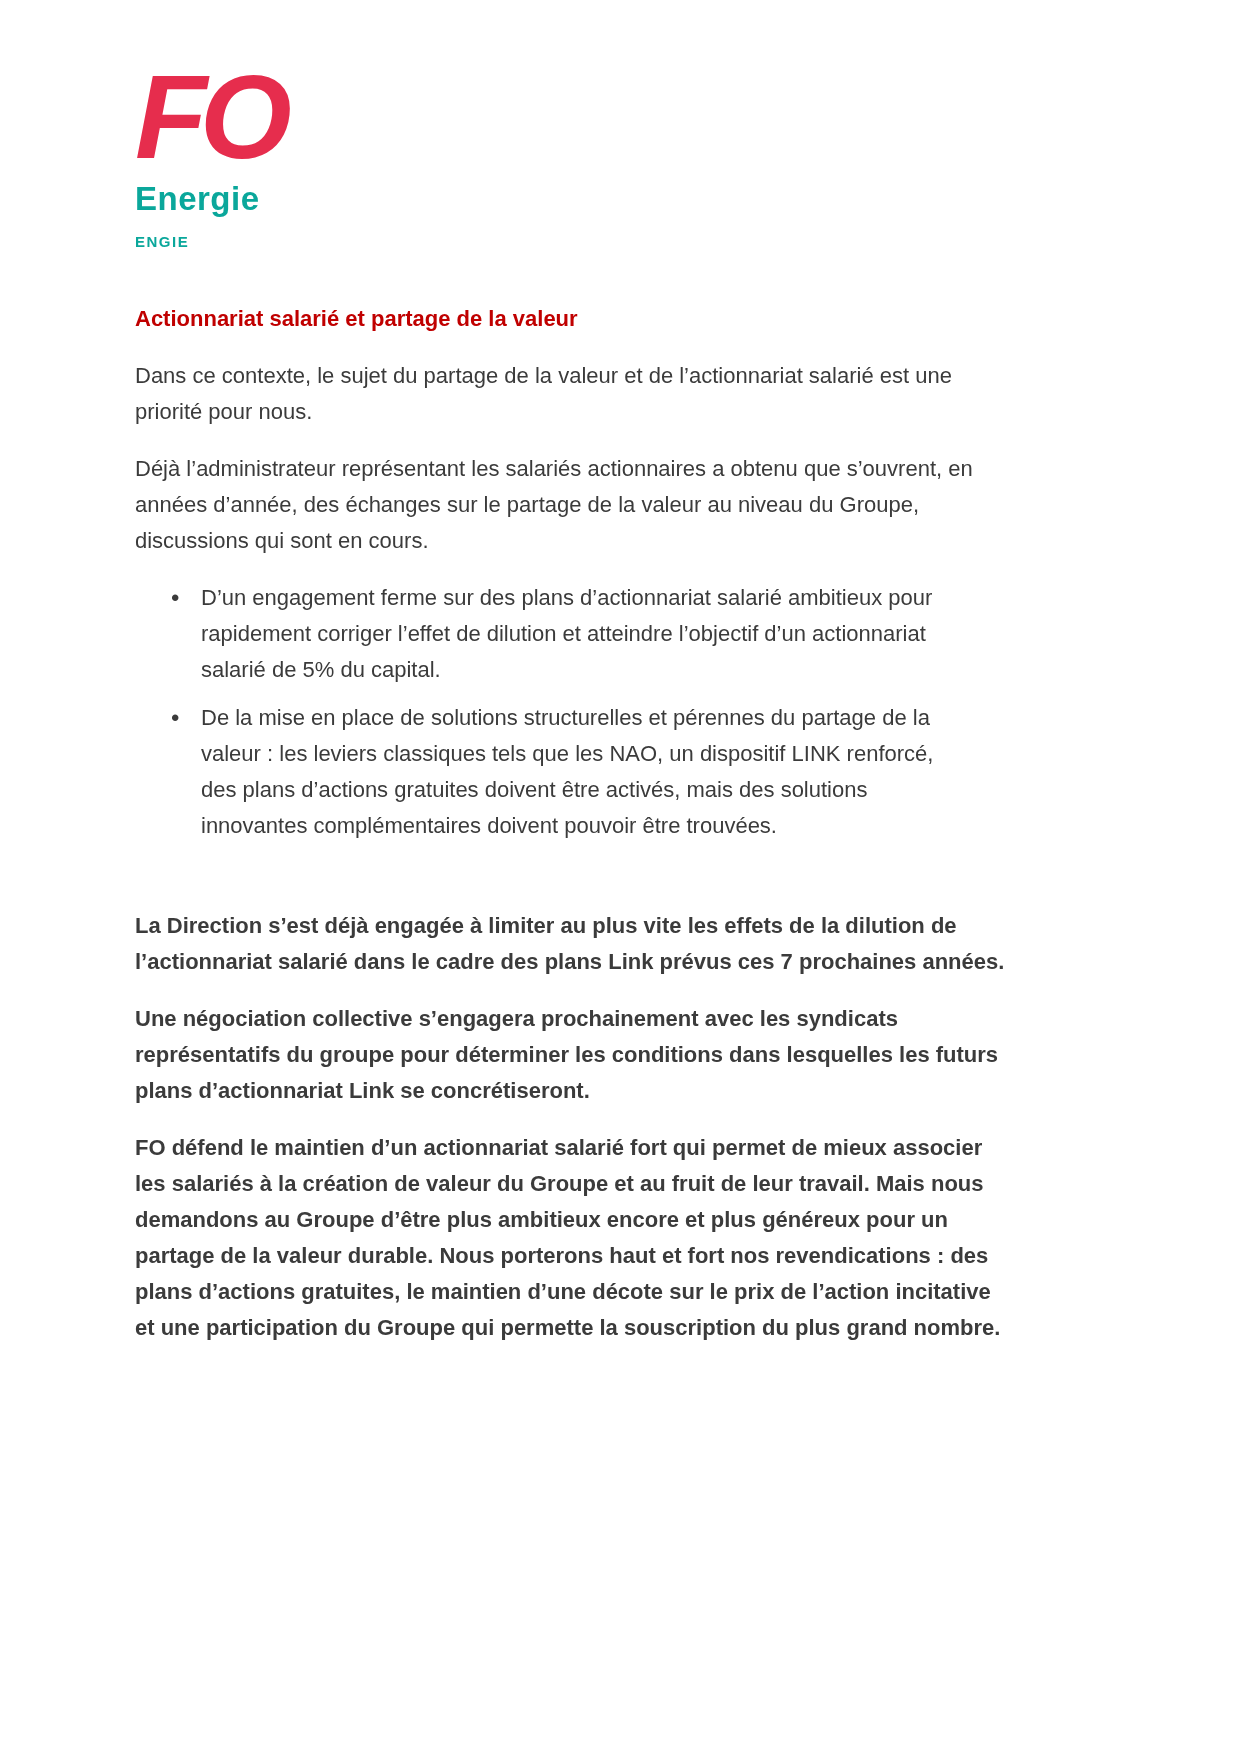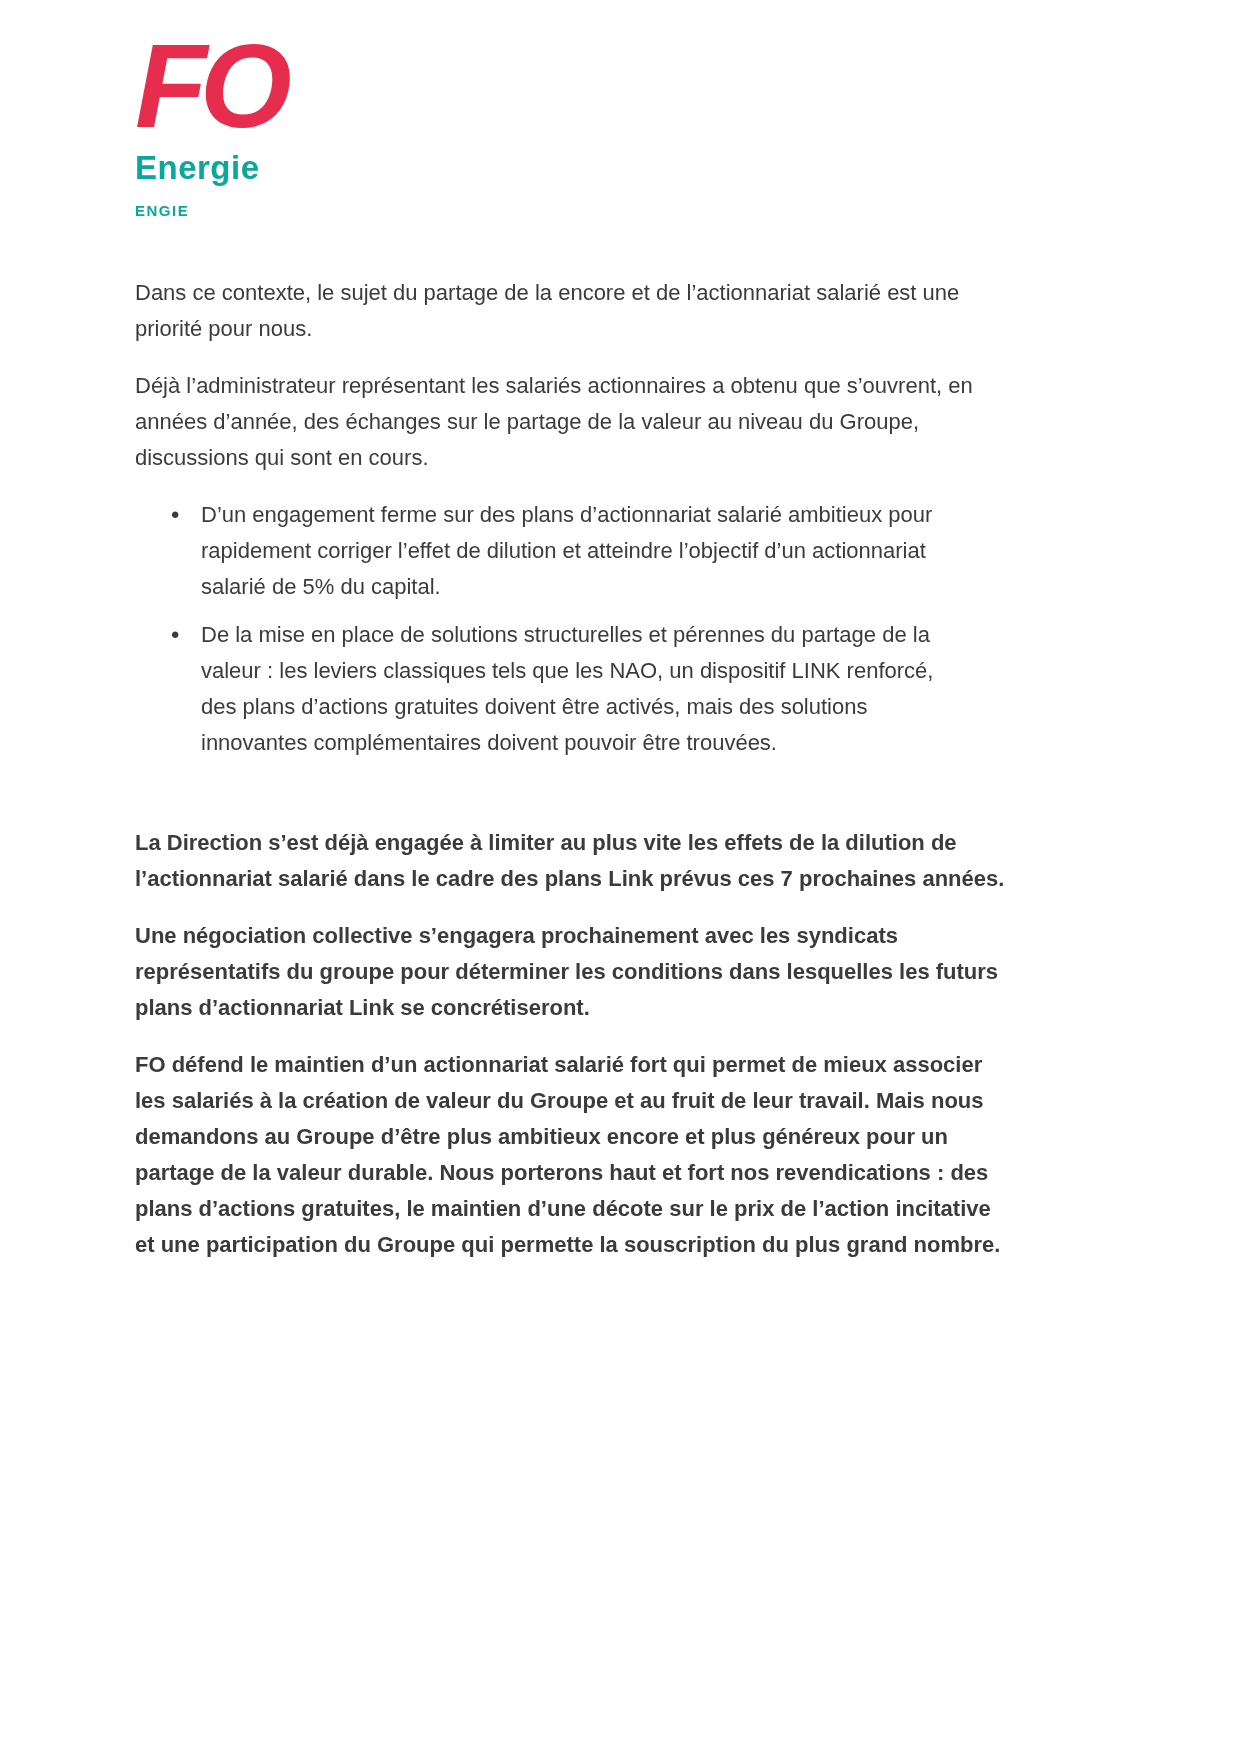--- a/index.html
+++ b/index.html
@@ -6,21 +6,21 @@
   html, body { background: #ffffff; }
   body {
     width: 1240px;
     min-height: 1754px;
     font-family: "Liberation Sans", sans-serif;
     color: var(--body_text, #3b3b3b);
   }
   .page {
     width: 1240px;
     min-height: 1754px;
-    padding: 29px 135px 60px 135px;
+    padding: 60px 135px 60px 135px;
     background: #ffffff;
   }
   
   .logo { margin-bottom: 56px; }
   .logo-fo {
     font-size: 118px;
     line-height: 0.98;
     font-weight: 900;
     font-style: italic;
     letter-spacing: -7px;
@@ -83,22 +83,23 @@
 <body>
 
 <div class="page doc">
 
   <div class="logo">
     <div class="logo-fo">FO</div>
     <div class="logo-energie">Energie</div>
     <div class="logo-engie">ENGIE</div>
   </div>
 
+  <h1 class="heading">Actionnariat salarié et partage de la valeur</h1>
 
-  <p>Dans ce contexte, le sujet du partage de la encore et de l’actionnariat salarié est une priorité pour nous.</p>
+  <p>Dans ce contexte, le sujet du partage de la valeur et de l’actionnariat salarié est une priorité pour nous.</p>
   <p>Déjà l’administrateur représentant les salariés actionnaires a obtenu que s’ouvrent, en années d’année, des échanges sur le partage de la valeur au niveau du Groupe, discussions qui sont en cours.</p>
 
   <ul class="bullets">
     <li>D’un engagement ferme sur des plans d’actionnariat salarié ambitieux pour rapidement corriger l’effet de dilution et atteindre l’objectif d’un actionnariat salarié de 5% du capital.</li>
     <li>De la mise en place de solutions structurelles et pérennes du partage de la valeur : les leviers classiques tels que les NAO, un dispositif LINK renforcé, des plans d’actions gratuites doivent être activés, mais des solutions innovantes complémentaires doivent pouvoir être trouvées.</li>
   </ul>
 
   <div class="bold-section">
     <p>La Direction s’est déjà engagée à limiter au plus vite les effets de la dilution de l’actionnariat salarié dans le cadre des plans Link prévus ces 7 prochaines années.</p>
     <p>Une négociation collective s’engagera prochainement avec les syndicats représentatifs du groupe pour déterminer les conditions dans lesquelles les futurs plans d’actionnariat Link  se concrétiseront.</p>

